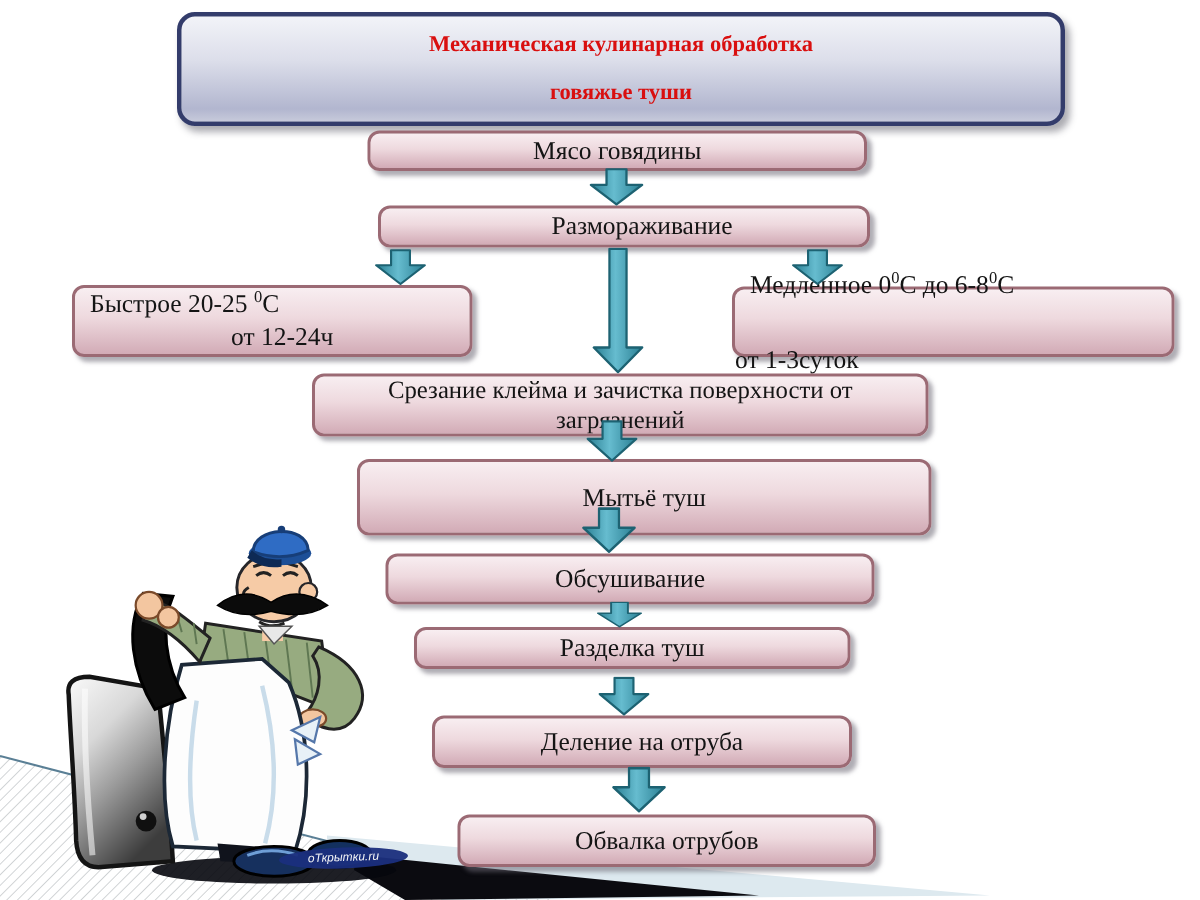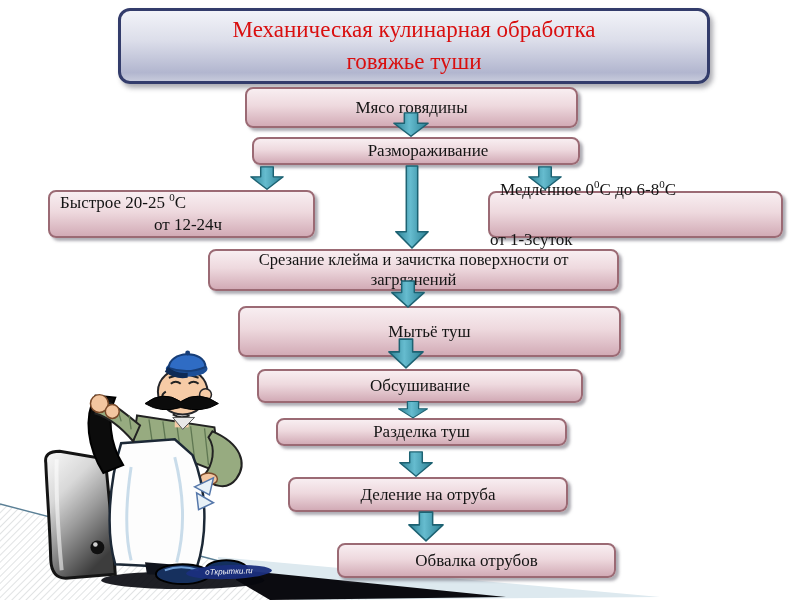--- a/index.html
+++ b/index.html
@@ -7,21 +7,21 @@
     position:relative;width:800px;height:600px;background:#ffffff;overflow:hidden;
     font-family:"Liberation Serif","DejaVu Serif",serif;
   }
   
   .title-box{
     position:absolute;left:118px;top:8px;width:586px;height:70px;
     border:3px solid #333c6b;border-radius:12px;
     background:linear-gradient(180deg,#f2f3f8 0%,#dcdeea 42%,#b2b6cf 88%,#c7cadb 100%);
     box-shadow:3px 4px 5px rgba(70,70,85,.45);
     display:flex;flex-direction:column;justify-content:space-evenly;
-    text-align:center;color:#d90f0f;font-weight:normal;font-size:23px;line-height:24px;
+    text-align:center;color:#d90f0f;font-weight:bold;font-size:15px;line-height:24px;
   }
   
   .node{
     position:absolute;box-sizing:border-box;
     border:2px solid #9b6a74;border-radius:8px;
     background:linear-gradient(180deg,#f8eef1 0%,#eed9de 45%,#d2abb6 100%);
     box-shadow:3px 3px 3px rgba(110,105,118,.55);
     display:flex;align-items:center;justify-content:center;
     font-size:17px;color:#141414;text-align:center;line-height:20px;
   }
@@ -125,21 +125,21 @@
     <polygon points="148,70 158,82 170,70" fill="#e8e8e8" stroke="#555" stroke-width="1"></polygon>
   </svg>
 
   <div class="watermark">оТкрытки.ru</div>
 
   <div class="title-box">
     <div>Механическая кулинарная обработка</div>
     <div>говяжье туши</div>
   </div>
 
-  <div class="node" style="left:245px;top:87px;width:333px;height:41px;">
+  <div class="node" style="left:245px;top:87px;width:333px;height:27px;">
     <span>Мясо говядины</span>
   </div>
 
   <div class="node" style="left:252px;top:137px;width:328px;height:28px;padding-left:24px;">
     <span>Размораживание</span>
   </div>
 
   <div class="node left-align fast" style="left:48px;top:190px;width:267px;height:48px;line-height:22px;">
     <span class="l1"><span>Быстрое 20-25 </span><span class="sup">0</span><span>С</span></span>
     <span class="l2">от 12-24ч</span>
@@ -163,21 +163,21 @@
   </div>
 
   <div class="node" style="left:276px;top:418px;width:291px;height:28px;">
     <span>Разделка туш</span>
   </div>
 
   <div class="node" style="left:288px;top:477px;width:280px;height:35px;">
     <span>Деление на отруба</span>
   </div>
 
-  <div class="node" style="left:305px;top:543px;width:279px;height:35px;margin-left:32px;">
+  <div class="node" style="left:305px;top:543px;width:279px;height:35px;">
     <span>Обвалка отрубов</span>
   </div>
 
   <svg class="arrow" style="left:392px;top:112px;" width="38" height="26" viewBox="0 0 40 30" preserveAspectRatio="none">
     <polygon points="13,1 27,1 27,13 38,13 20,28 2,13 13,13" fill="url(#tealGrad)" stroke="#1d6272" stroke-width="1.6" stroke-linejoin="round"></polygon>
   </svg>
   <svg class="arrow" style="left:249px;top:166px;" width="36" height="25" viewBox="0 0 40 30" preserveAspectRatio="none">
     <polygon points="13,1 27,1 27,13 38,13 20,28 2,13 13,13" fill="url(#tealGrad)" stroke="#1d6272" stroke-width="1.6" stroke-linejoin="round"></polygon>
   </svg>
   <svg class="arrow" style="left:393px;top:165px;" width="38" height="85" viewBox="0 0 40 88" preserveAspectRatio="none">

